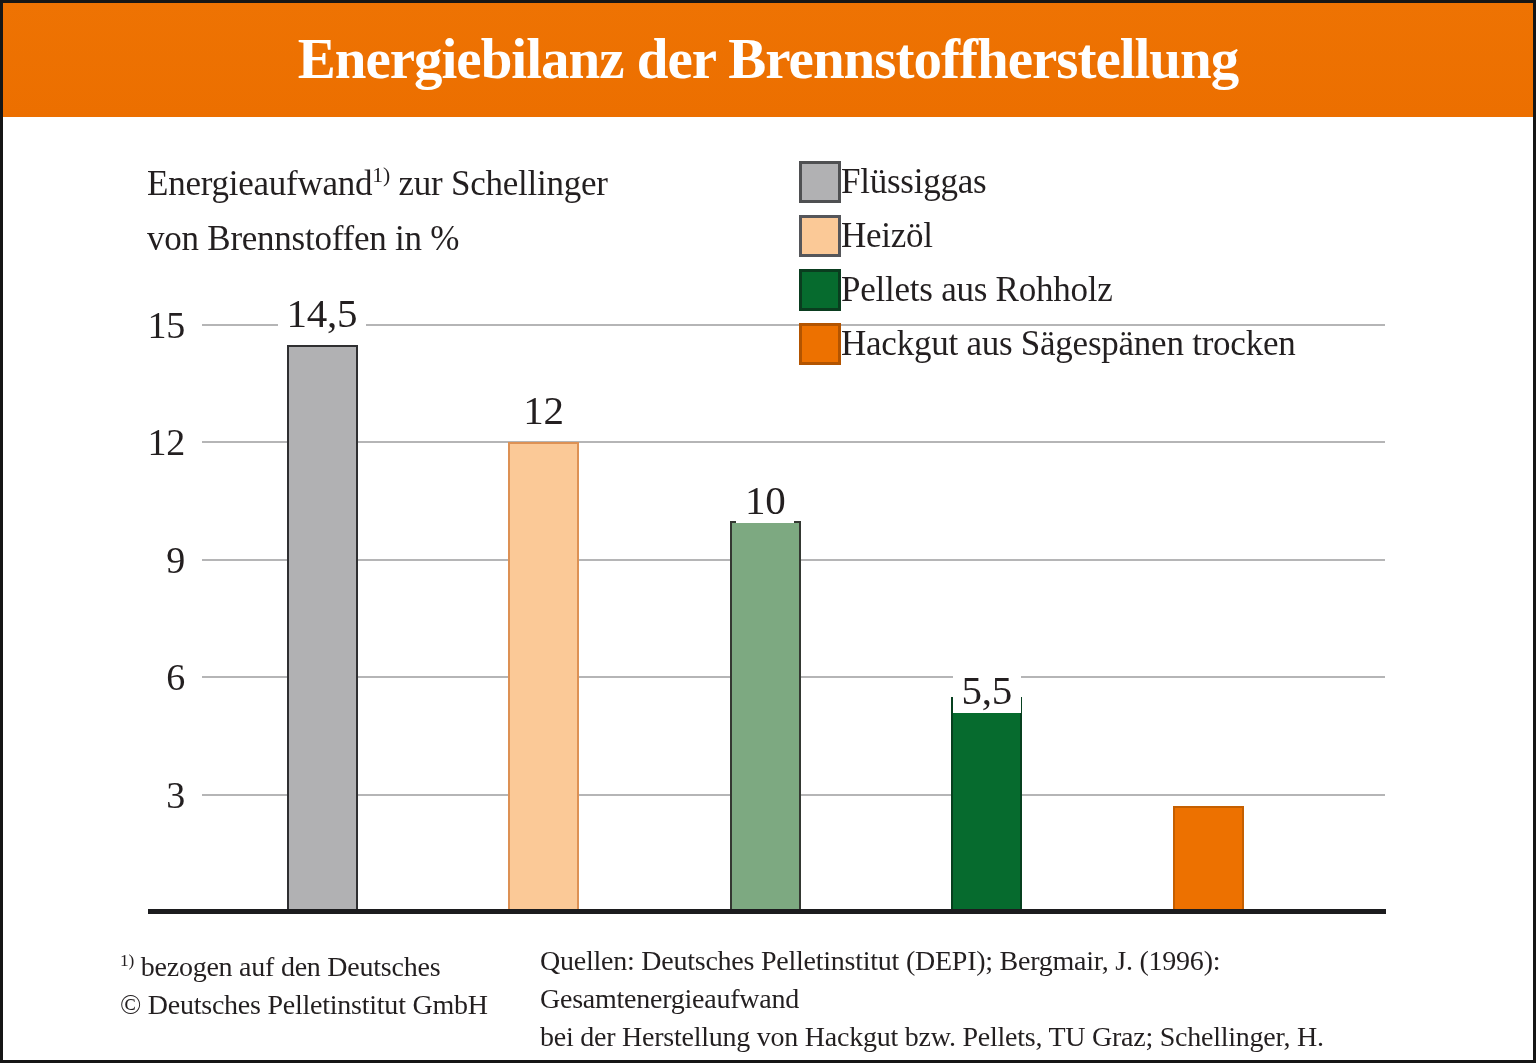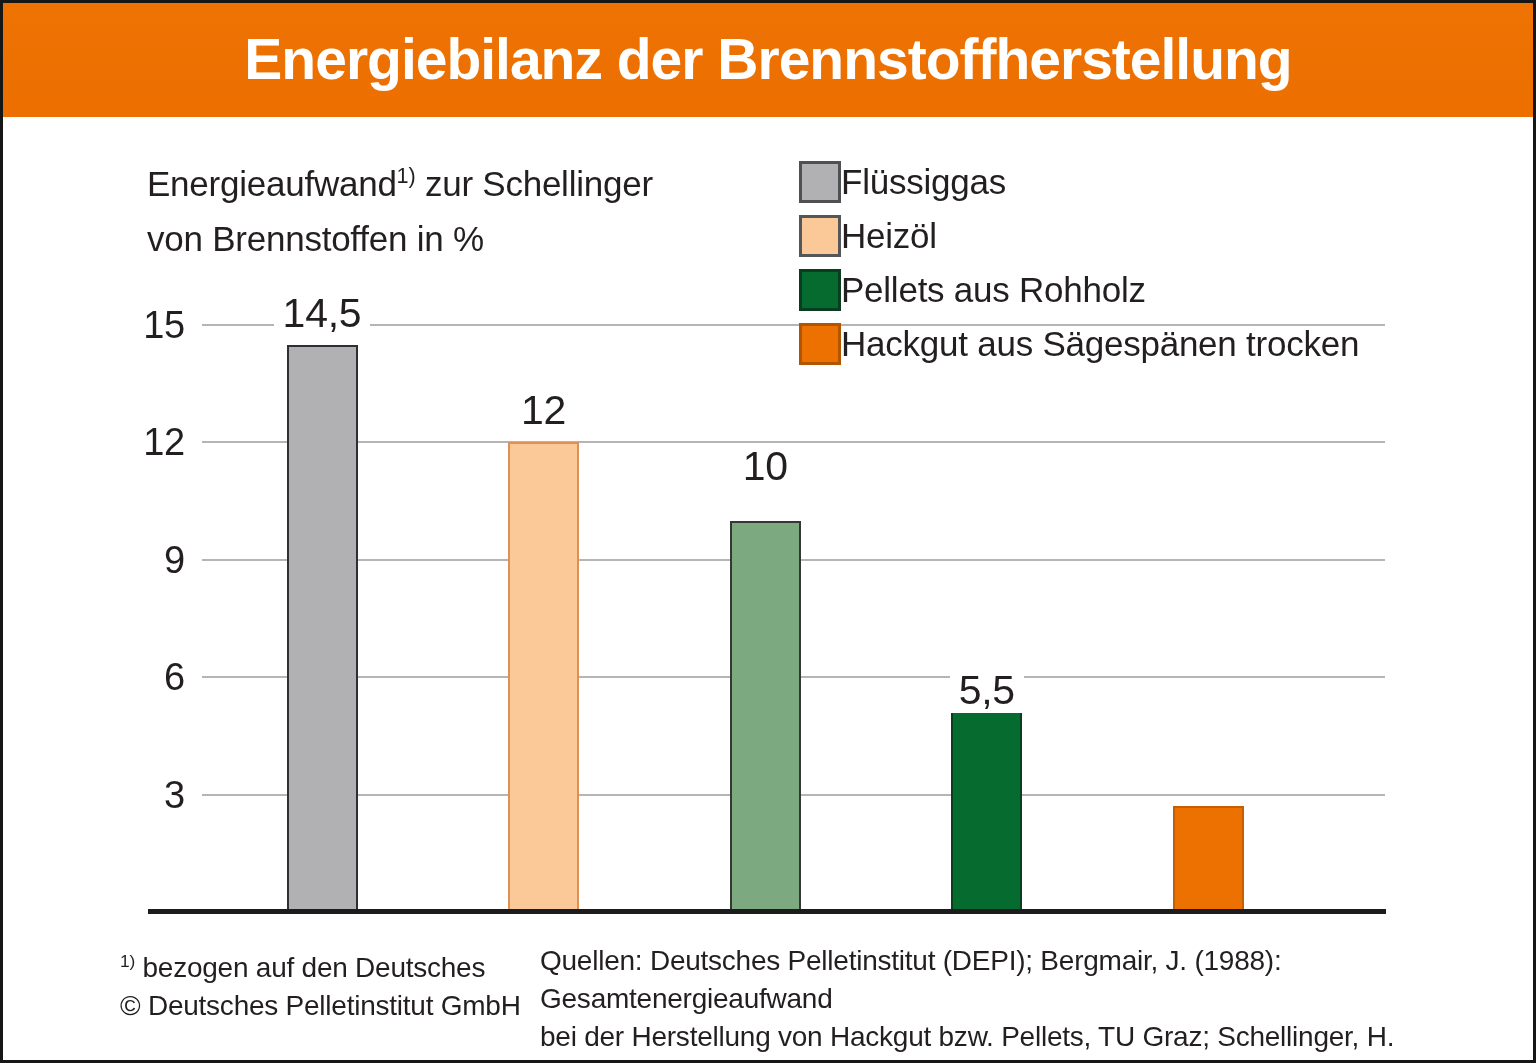--- a/index.html
+++ b/index.html
@@ -1,21 +1,21 @@
 <!DOCTYPE html>
 <html><head>
 <meta charset="utf-8">
 <style>
   html,body{margin:0;padding:0;background:#e8e8e8;}
   *{box-sizing:border-box;}
   .stage{
     position:relative;
     width:1536px;height:1063px;
     background:#ffffff;
-    font-family:Liberation Sans, sans-serif;
+    font-family:Liberation Serif, serif;
     color:#231f20;
     overflow:hidden;
     letter-spacing:-0.015em;
   }
   .frame{position:absolute;inset:0;border:3px solid #161616;z-index:40;pointer-events:none;}
   .header{
     position:absolute;left:0;top:0;right:0;height:117px;
     background:linear-gradient(#ee7303,#ec6f00);
     display:flex;align-items:center;justify-content:center;
     z-index:2;
@@ -88,29 +88,29 @@
       <div class="ytick" style="left: 60px; top: 534.83px;">9</div>
       <div class="gridline" style="left: 202px; width: 1183px; top: 441.44px; background: rgb(181, 181, 182);"></div>
       <div class="ytick" style="left: 60px; top: 417.44px;">12</div>
       <div class="gridline" style="left: 202px; width: 1183px; top: 324.05px; background: rgb(181, 181, 182);"></div>
       <div class="ytick" style="left: 60px; top: 300.05px;">15</div>
       <div class="bar" style="left: 286.5px; width: 71px; top: 344.615px; height: 566.385px; background: rgb(177, 177, 179); border: 2px solid rgb(47, 47, 49);"></div>
       <div class="bar-value" style="left: 212px; top: 288.615px;"><span>14,5</span></div>
       <div class="bar" style="left: 508.1px; width: 71px; top: 442.44px; height: 468.56px; background: rgb(251, 201, 151); border: 2px solid rgb(221, 145, 84);"></div>
       <div class="bar-value" style="left: 433.6px; top: 386.44px;"><span>12</span></div>
       <div class="bar" style="left: 729.7px; width: 71px; top: 520.7px; height: 390.3px; background: rgb(125, 169, 129); border: 2px solid rgb(52, 56, 50);"></div>
-      <div class="bar-value" style="left: 655.2px; top: 442px;"><span>10</span></div>
+      <div class="bar-value" style="left: 655.2px; top: 476px;"><span>10</span></div>
       <div class="bar" style="left: 951.3px; width: 71px; top: 696.785px; height: 214.215px; background: rgb(6, 107, 46); border: 2px solid rgb(7, 64, 31);"></div>
       <div class="bar-value" style="left: 876.8px; top: 666px;"><span>5,5</span></div>
       <div class="bar" style="left: 1172.9px; width: 71px; top: 806.349px; height: 104.651px; background: rgb(237, 113, 0); border: 2px solid rgb(197, 95, 0);"></div>
       <div class="axis-line" style="left: 148px; width: 1238px; top: 909px; background: rgb(28, 28, 30);"></div>
     </div>
 
   <div class="foot foot-left">
     <div><sup>1)</sup><span> bezogen auf den Deutsches</span></div>
     <div>© Deutsches Pelletinstitut GmbH</div>
   </div>
 
   <div class="foot foot-right">
-    <div>Quellen: Deutsches Pelletinstitut (DEPI); Bergmair, J. (1988): Gesamtenergieaufwand</div>
+    <div>Quellen: Deutsches Pelletinstitut (DEPI); Bergmair, J. (1996): Gesamtenergieaufwand</div>
     <div>bei der Herstellung von Hackgut bzw. Pellets, TU Graz; Schellinger, H.</div>
   </div>
 </div>
 
 </body></html>

